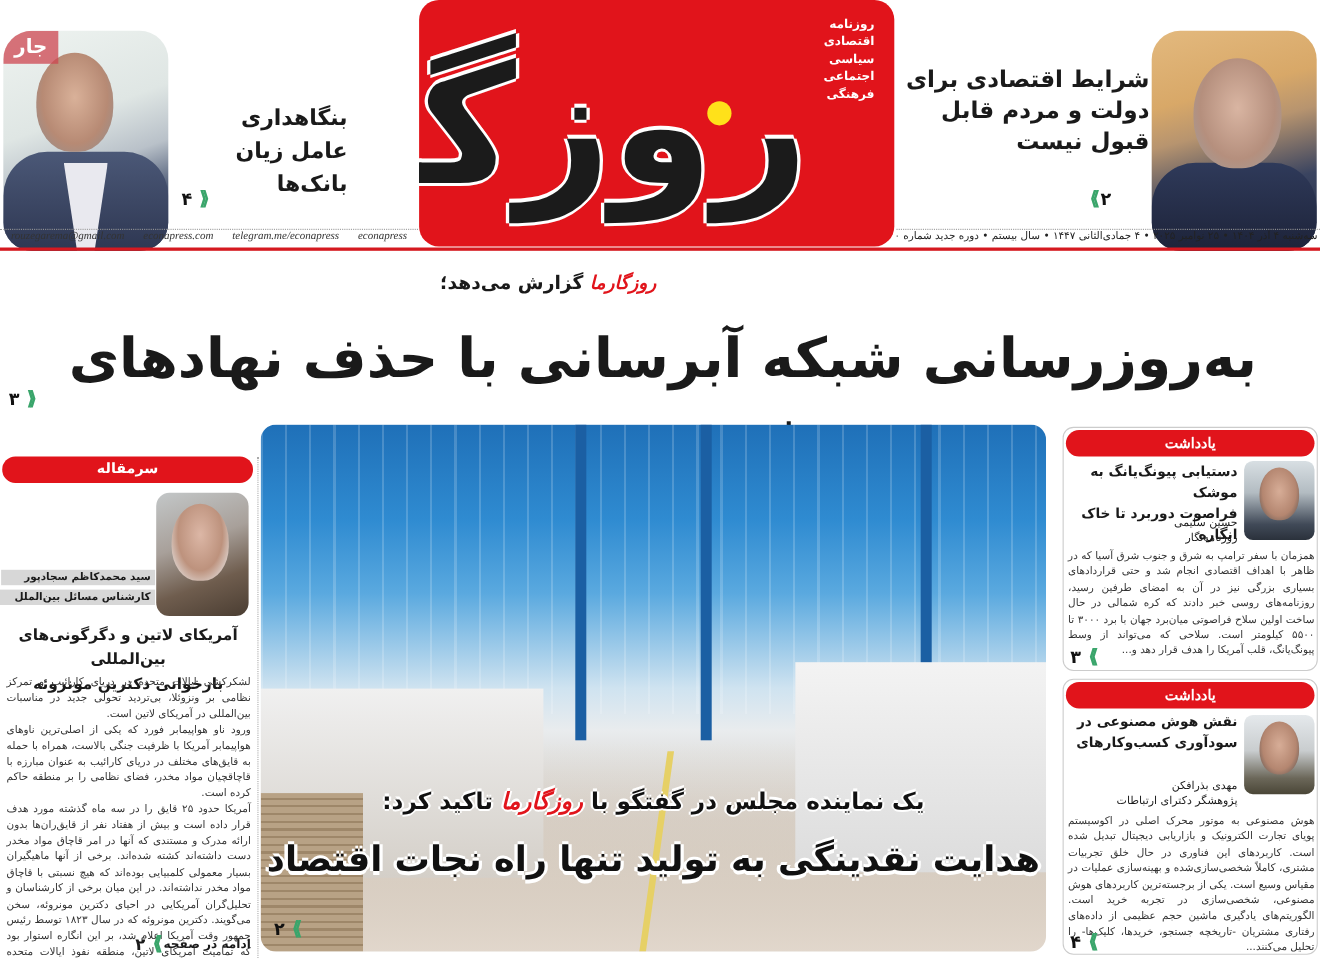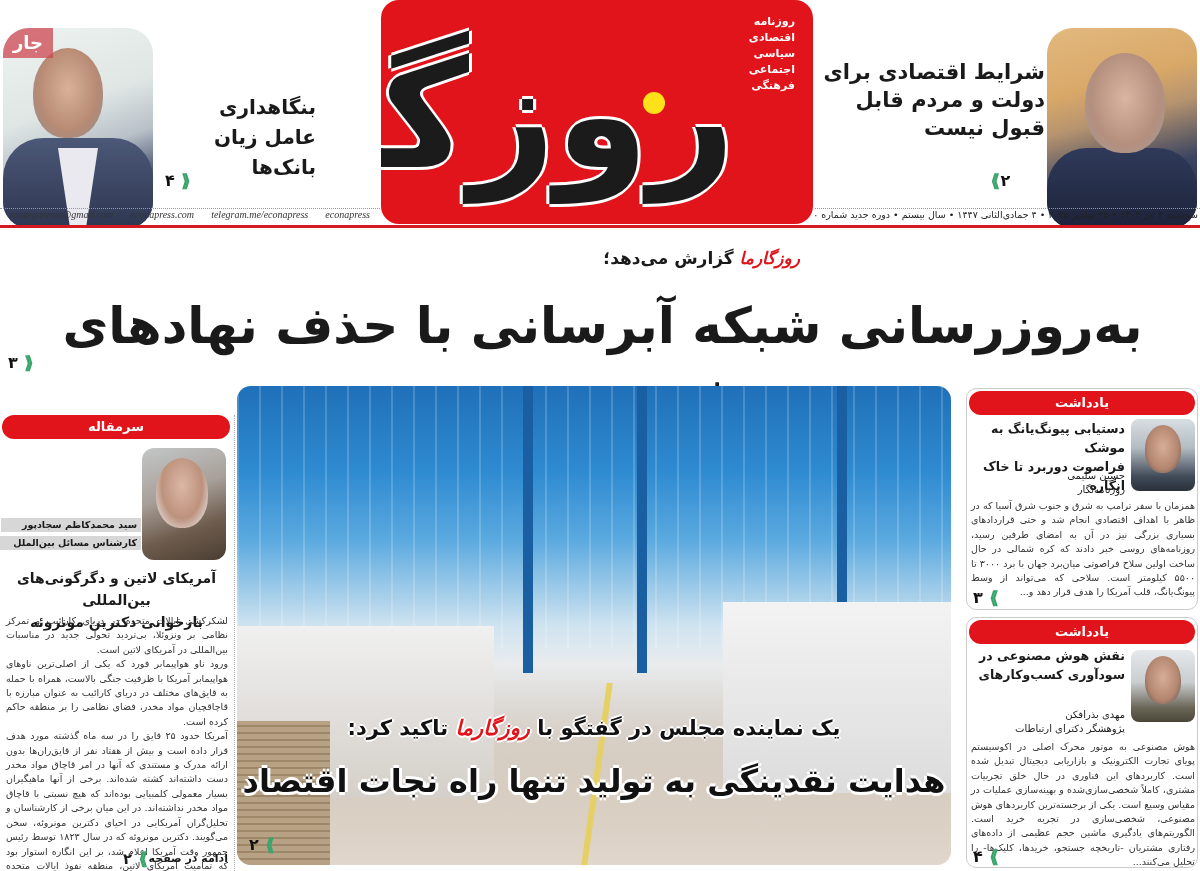--- a/index.html
+++ b/index.html
@@ -39,21 +39,21 @@
   }
   .logo-dot { position: absolute; left: 262px; top: 92px; width: 22px; height: 22px; border-radius: 50%; background: #ffe11a; }
   .logo-sub { position: absolute; right: 18px; top: 14px; width: 70px; color: #fff; font-size: 11px; line-height: 16px; text-align: right; font-weight: bold; }
   .logo-sub div { letter-spacing: 1px; }
 
   .contact-line { position: absolute; left: 0; top: 208px; width: 380px; height: 16px; display: flex; justify-content: space-between; padding: 0 10px; font-family: "Liberation Serif", serif; font-size: 10px; color: #333; border-top: 1px dotted #999; font-style: italic; }
   .date-line { position: absolute; left: 815px; top: 208px; width: 385px; height: 16px; border-top: 1px dotted #999; font-size: 9.5px; color: #222; text-align: right; padding-right: 2px; white-space: nowrap; overflow: hidden; }
   .red-rule { position: absolute; left: 0; top: 225px; width: 1200px; height: 3px; background: #d51920; }
 
   
-  .kicker { position: absolute; left: 400px; top: 248px; width: 400px; text-align: right; font-weight: bold; font-size: 17px; }
+  .kicker { position: absolute; left: 400px; top: 248px; width: 400px; text-align: left; font-weight: bold; font-size: 17px; }
   .kicker .brand { color: #e1141b; font-style: italic; }
   .main-headline { position: absolute; left: 20px; top: 290px; width: 1165px; text-align: center; font-weight: bold; font-size: 50px; line-height: 72px; color: #1a1a1a; letter-spacing: -1px; }
   .headline-ref { left: 8px; top: 352px; }
 
   
   .section-tab { position: absolute; height: 24px; border-radius: 12px 12px 12px 12px; background: #e1141b; color: #fff; text-align: center; font-weight: bold; font-size: 13px; line-height: 24px; }
 
   
   .left-col { position: absolute; left: 0; top: 387px; width: 233px; height: 484px; margin-top: 28px; }
   .left-col .vrule { position: absolute; right: -2px; top: 0; width: 1px; height: 484px; border-left: 1px dotted #aaa; }
@@ -79,21 +79,21 @@
   .hero .boxes { position:absolute; left:0; top:70%; width:13%; height:30%; background: repeating-linear-gradient(0deg,#b8a285 0 5px,#9e8769 5px 7px); }
   .hero-kicker { position: absolute; left: 0; top: 330px; width: 714px; text-align: center; font-weight: bold; font-size: 21px; color: #111; text-shadow: 2px 0 #fff,-2px 0 #fff,0 2px #fff,0 -2px #fff; }
   .hero-kicker .brand { color: #e1141b; font-style: italic; }
   .hero-title { position: absolute; left: 0; top: 376px; width: 714px; text-align: center; font-weight: bold; font-size: 32px; color: #111; text-shadow: 3px 0 #fff,-3px 0 #fff,0 3px #fff,0 -3px #fff; }
   .hero-ref { left: 12px; top: 448px; }
 
   
   .note-box { position: absolute; left: 966px; width: 232px; border: 1px solid #ccc; border-radius: 10px; }
   .note1 { top: 388px; height: 222px; }
   .note2 { top: 617px; height: 251px; }
-  .note-box .section-tab { left: 2px; top: 2px; width: 226px; }
+  .note-box .section-tab { left: 2px; top: 2px; width: 226px; font-family: Liberation Serif, serif; }
   .note-photo { position: absolute; left: 164px; width: 64px; height: 72px; border-radius: 8px; overflow: hidden; }
   .note1 .note-photo { top: 30px; background: linear-gradient(180deg,#d8dfe3 0%,#b3bcc2 40%,#414a58 80%,#2a313b 100%); }
   .note2 .note-photo { top: 32px; background: linear-gradient(180deg,#e5e9ec 0%,#c9cdcf 45%,#6b6759 80%,#4a4637 100%); }
   .note-photo .face { left: 14px; top: 6px; width: 36px; height: 48px; background: radial-gradient(ellipse at 50% 45%,#d7ad97 0%,#b48670 60%,#4b4b4b 100%); }
   .note-title { position: absolute; right: 72px; width: 156px; text-align: right; font-weight: bold; font-size: 12.5px; line-height: 19px; }
   .note-author { position: absolute; right: 72px; text-align: right; font-weight: normal; font-size: 10px; line-height: 14px; }
   .note-body { left: 4px; width: 224px; }
   .note-ref { left: 6px; }
 </style>
 </head>

